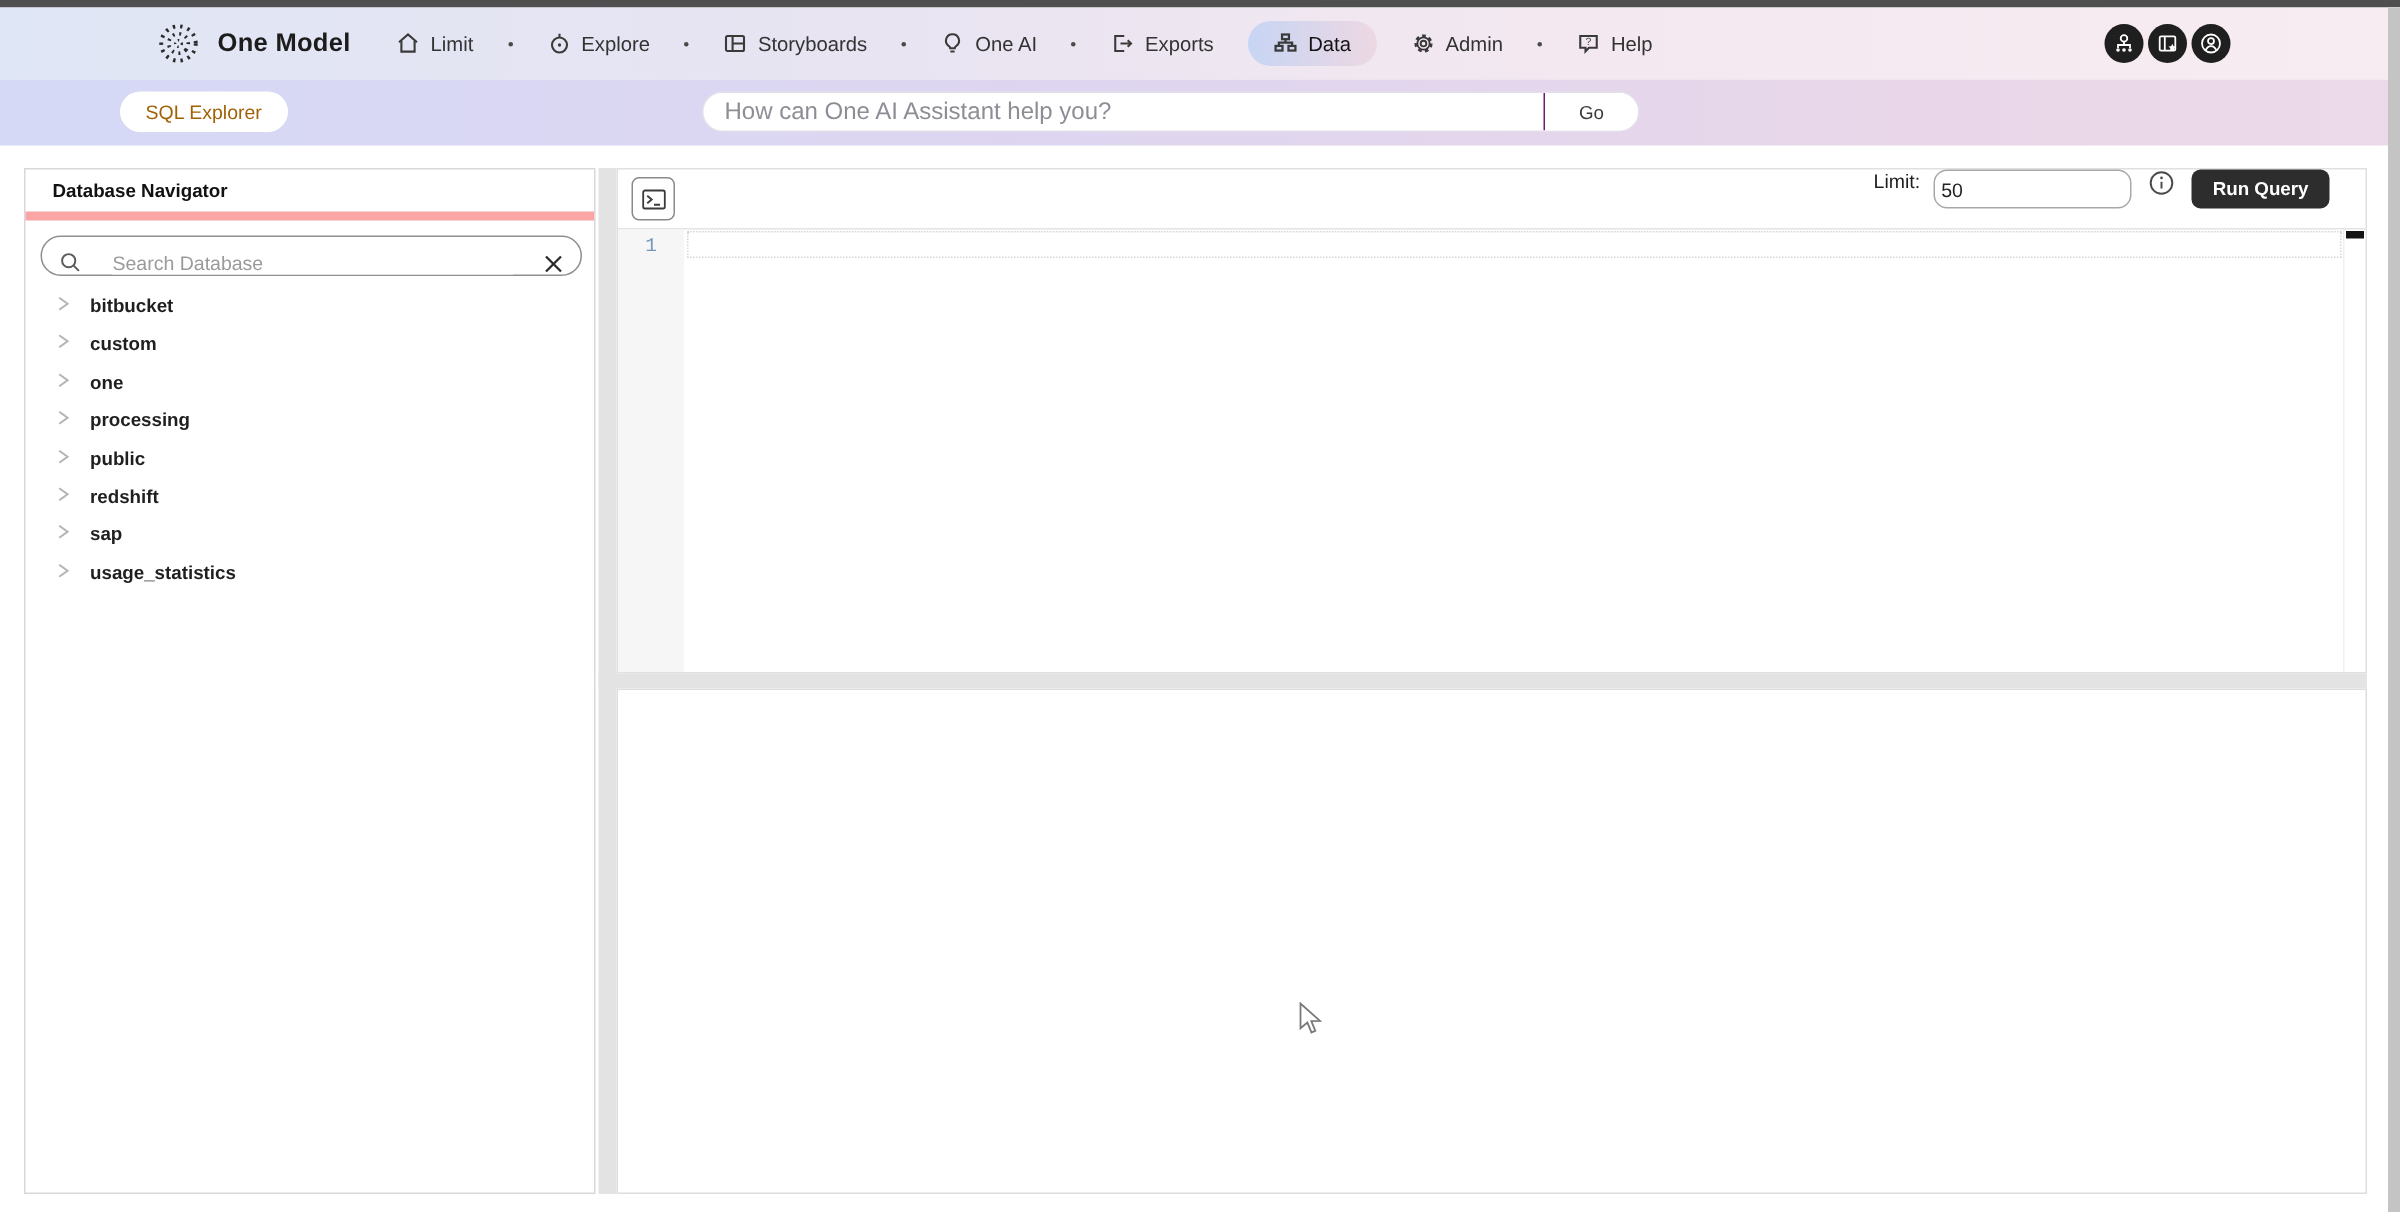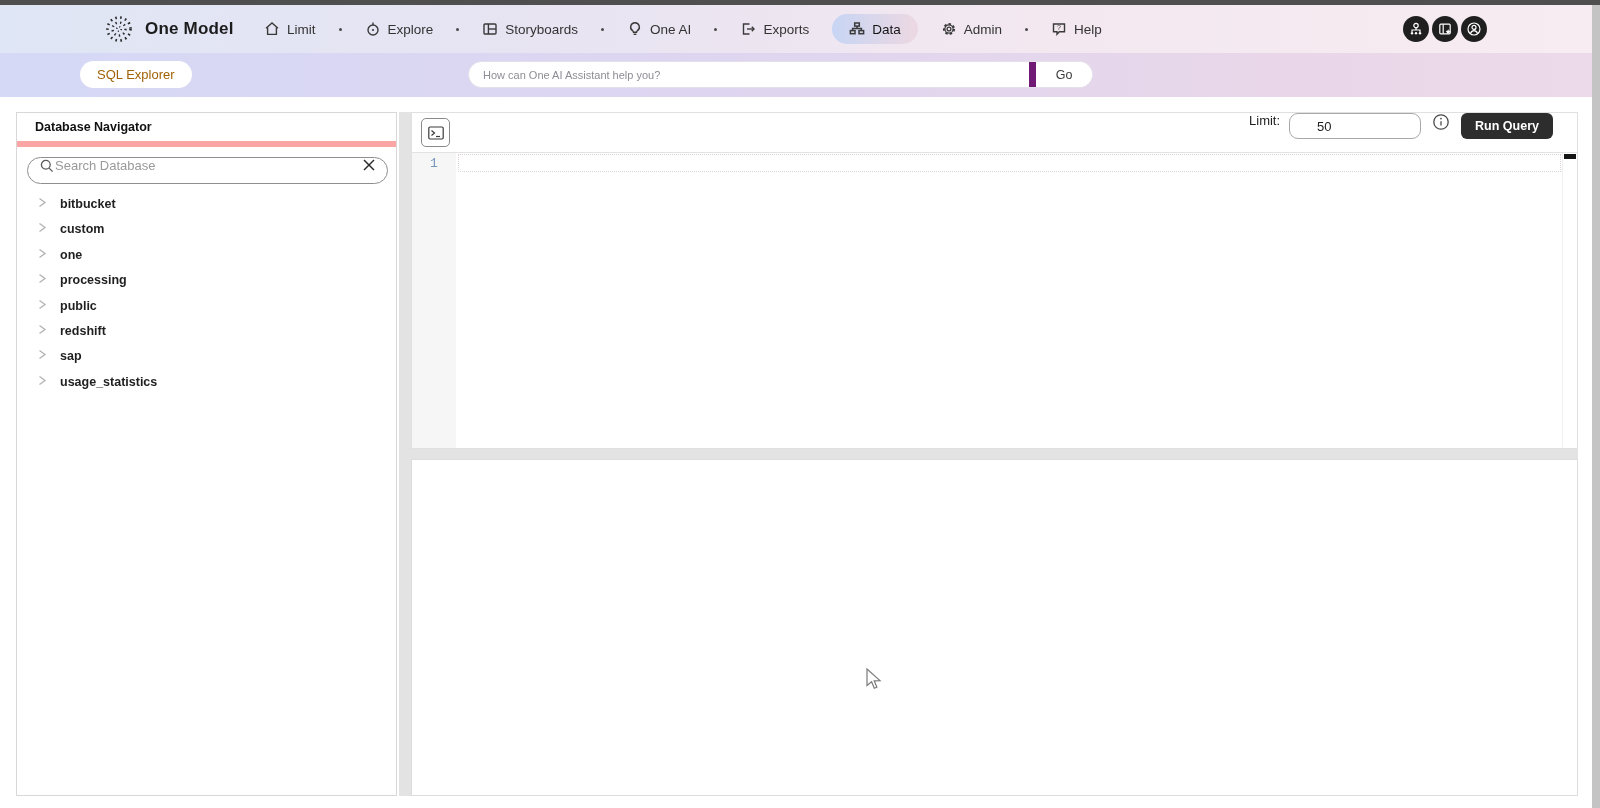--- a/index.html
+++ b/index.html
@@ -23,51 +23,51 @@
   .circle-btn { width:26px; height:26px; border-radius:50%; background:#1f1f1f; display:flex; align-items:center; justify-content:center; cursor:pointer; border:none; }
   .circle-btn svg { stroke:#fff; }
 
   
   .assistant-bar { position:absolute; left:0; top:53px; width:1600px; height:44px;
     background:linear-gradient(90deg,#d5d9f6 0%,#ded5f0 45%,#e9d7e9 80%,#ecd9e9 100%); }
   .app-pill { position:absolute; left:80px; top:8px; height:27px; background:#fff; border-radius:14px;
     display:flex; align-items:center; padding:0 17px; font-size:13px; color:#a16207; }
   .assistant-group { position:absolute; left:468px; top:8px; width:625px; height:27px; background:#fff;
     border-radius:14px; display:flex; align-items:stretch; overflow:hidden; border:1px solid #e3e0ea; }
-  .assistant-input { flex:1; border:none; outline:none; padding:10px 14px; font-size:11px; color:#333; font-family:"Liberation Sans",sans-serif; background:transparent; }
+  .assistant-input { flex:1; border:none; outline:none; padding:10px 14px; font-size:16px; color:#333; font-family:"Liberation Sans",sans-serif; background:transparent; }
   .assistant-input::placeholder { color:#8d8d96; }
-  .go-btn { width:63px; border:none; border-left:7px solid #701a75; background:#fff; font-size:12.5px; color:#3a3a3a; cursor:pointer; font-family:"Liberation Sans",sans-serif; }
+  .go-btn { width:63px; border:none; border-left:1px solid #701a75; background:#fff; font-size:12.5px; color:#3a3a3a; cursor:pointer; font-family:"Liberation Sans",sans-serif; }
 
   
   .sidebar { position:absolute; left:16px; top:112px; width:381px; height:684px; background:#fff; border:1px solid #d8d8d8; }
   .sidebar-header { height:34px; display:flex; align-items:center; padding:0 18px; border-bottom:6px solid #fca5a5; }
   .sidebar-title { font-size:12.5px; font-weight:700; color:#111; }
   .search-box { position:absolute; left:10px; top:44px; width:361px; height:27px; border:1px solid #8f8f8f; border-radius:14px;
-    display:flex; align-items:flex-start; padding:0 11px; gap:0; background:#fff; }
+    display:flex; align-items:flex-end; padding:0 11px; gap:20px; background:#fff; }
   .search-input { flex:1; border:none; outline:none; font-size:13px; color:#333; font-family:"Liberation Sans",sans-serif; }
   .search-input::placeholder { color:#9a9a9a; }
   .clear-btn { background:none; border:none; cursor:pointer; display:flex; align-items:center; }
   .tree { position:absolute; left:0; top:84px; width:100%; list-style:none; }
   .tree-row { height:25.4px; display:flex; align-items:flex-start; gap:13px; padding-left:21px; cursor:pointer; }
   .tree-label { font-size:12.5px; font-weight:700; color:#1f1f1f; }
 
   
   .v-resizer { position:absolute; left:399px; top:112px; width:12px; height:684px; background:#e3e3e3; cursor:col-resize; }
   .h-resizer { position:absolute; left:399px; top:449px; width:1179px; height:10px; background:#e3e3e3; cursor:row-resize; }
   .page-scrollbar { position:absolute; right:0; top:5px; width:8px; height:803px; background:#ededed; }
   .page-scroll-thumb { position:absolute; left:0; top:0; width:8px; height:803px; background:#c4c4c4; }
 
   
   .editor-panel { position:absolute; left:411px; top:112px; width:1167px; height:337px; background:#fff; border:1px solid #e0e0e0; }
   .editor-toolbar { position:relative; height:40px; border-bottom:1px solid #e3e3e3; }
   .console-btn { position:absolute; left:9px; top:5px; width:29px; height:29px; background:#fff; border:1.5px solid #8a8a8a; border-radius:5px;
     display:flex; align-items:center; justify-content:center; cursor:pointer; }
   .toolbar-right { position:absolute; right:24px; top:0; height:40px; display:flex; align-items:flex-start; gap:9px; }
   .limit-label { font-size:13px; color:#1f1f1f; }
-  .limit-input { width:132px; height:26px; border:1px solid #a8a8a8; border-radius:9px; padding:0 27px; font-size:13px; color:#222;
+  .limit-input { width:132px; height:26px; border:1px solid #a8a8a8; border-radius:9px; padding:0 4px; font-size:13px; color:#222;
     outline:none; font-family:"Liberation Sans",sans-serif; }
   .info-btn { background:none; border:none; cursor:pointer; display:flex; align-items:center; padding:0 2px; }
   .run-btn { height:26px; padding:0 14px; background:#2d2d2d; color:#fff; font-size:12.5px; font-weight:700; border:none; border-radius:6px;
     cursor:pointer; font-family:"Liberation Sans",sans-serif; }
   .editor-body { position:relative; height:295px; }
   .gutter { position:absolute; left:0; top:0; width:44px; height:100%; background:#f6f6f6; text-align:center; }
   .line-number { display:block; margin-top:3px; font-size:13px; color:#7497bd; font-family:"Liberation Mono","DejaVu Sans Mono",monospace; }
   .code-area { position:absolute; left:44px; top:0; right:15px; height:100%; cursor:text; }
   .active-line { position:absolute; left:2px; top:1px; right:1px; height:18px; border:1px dotted #dcd4d4; background:#fff; }
   .editor-scrollbar { position:absolute; right:0; top:0; width:15px; height:100%; border-left:1px solid #efefef; }

